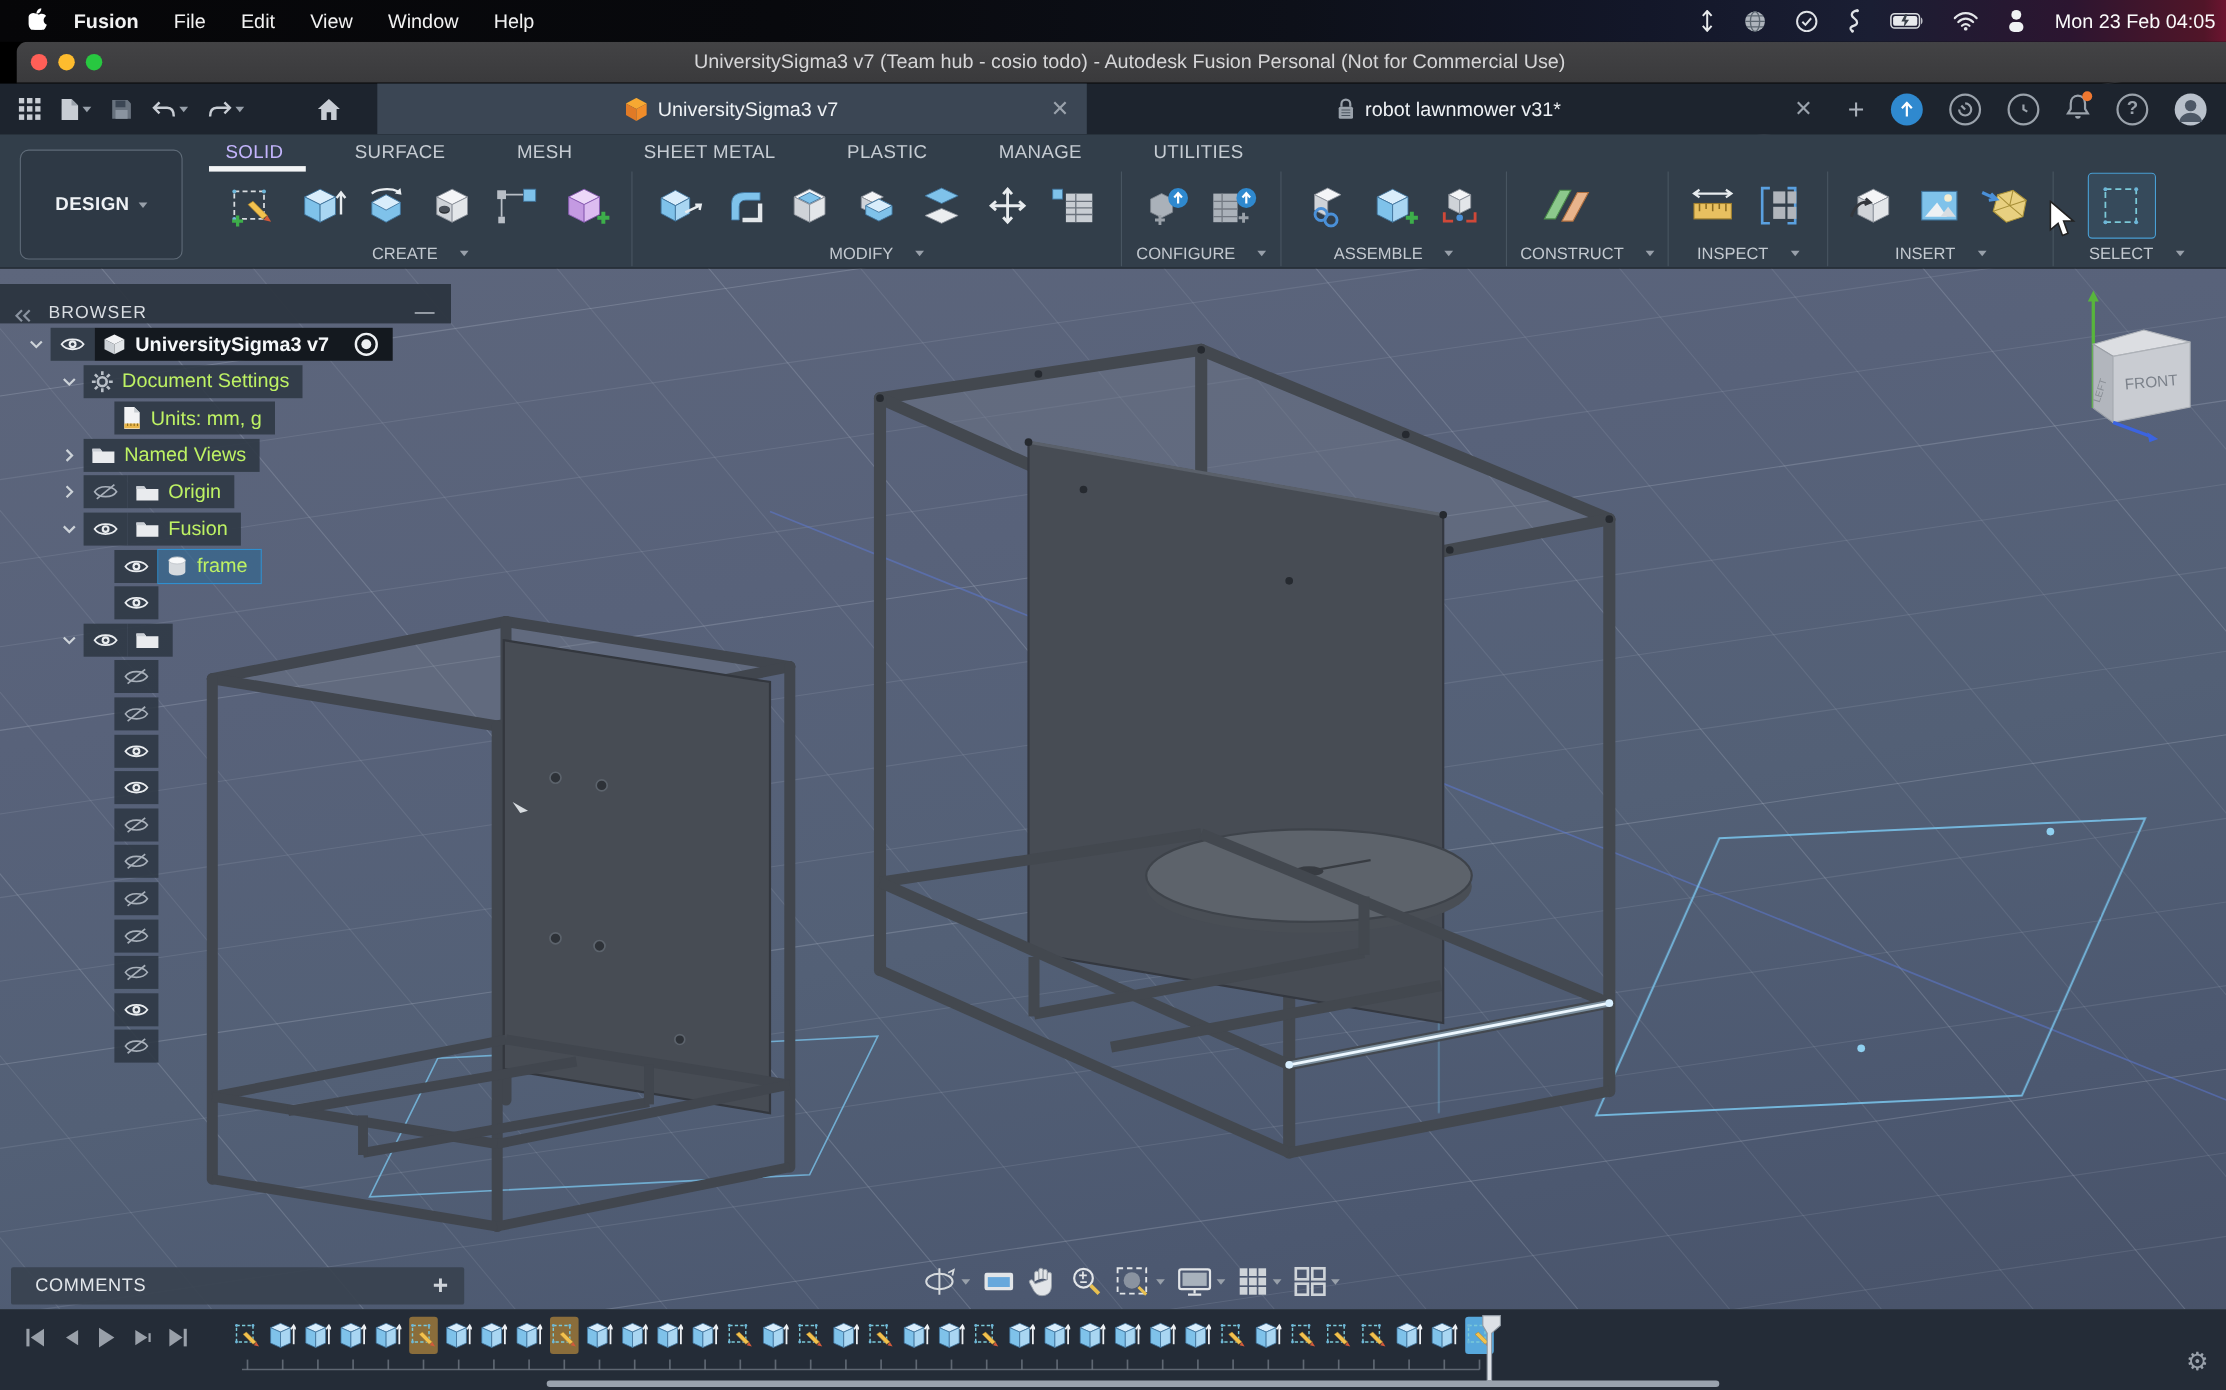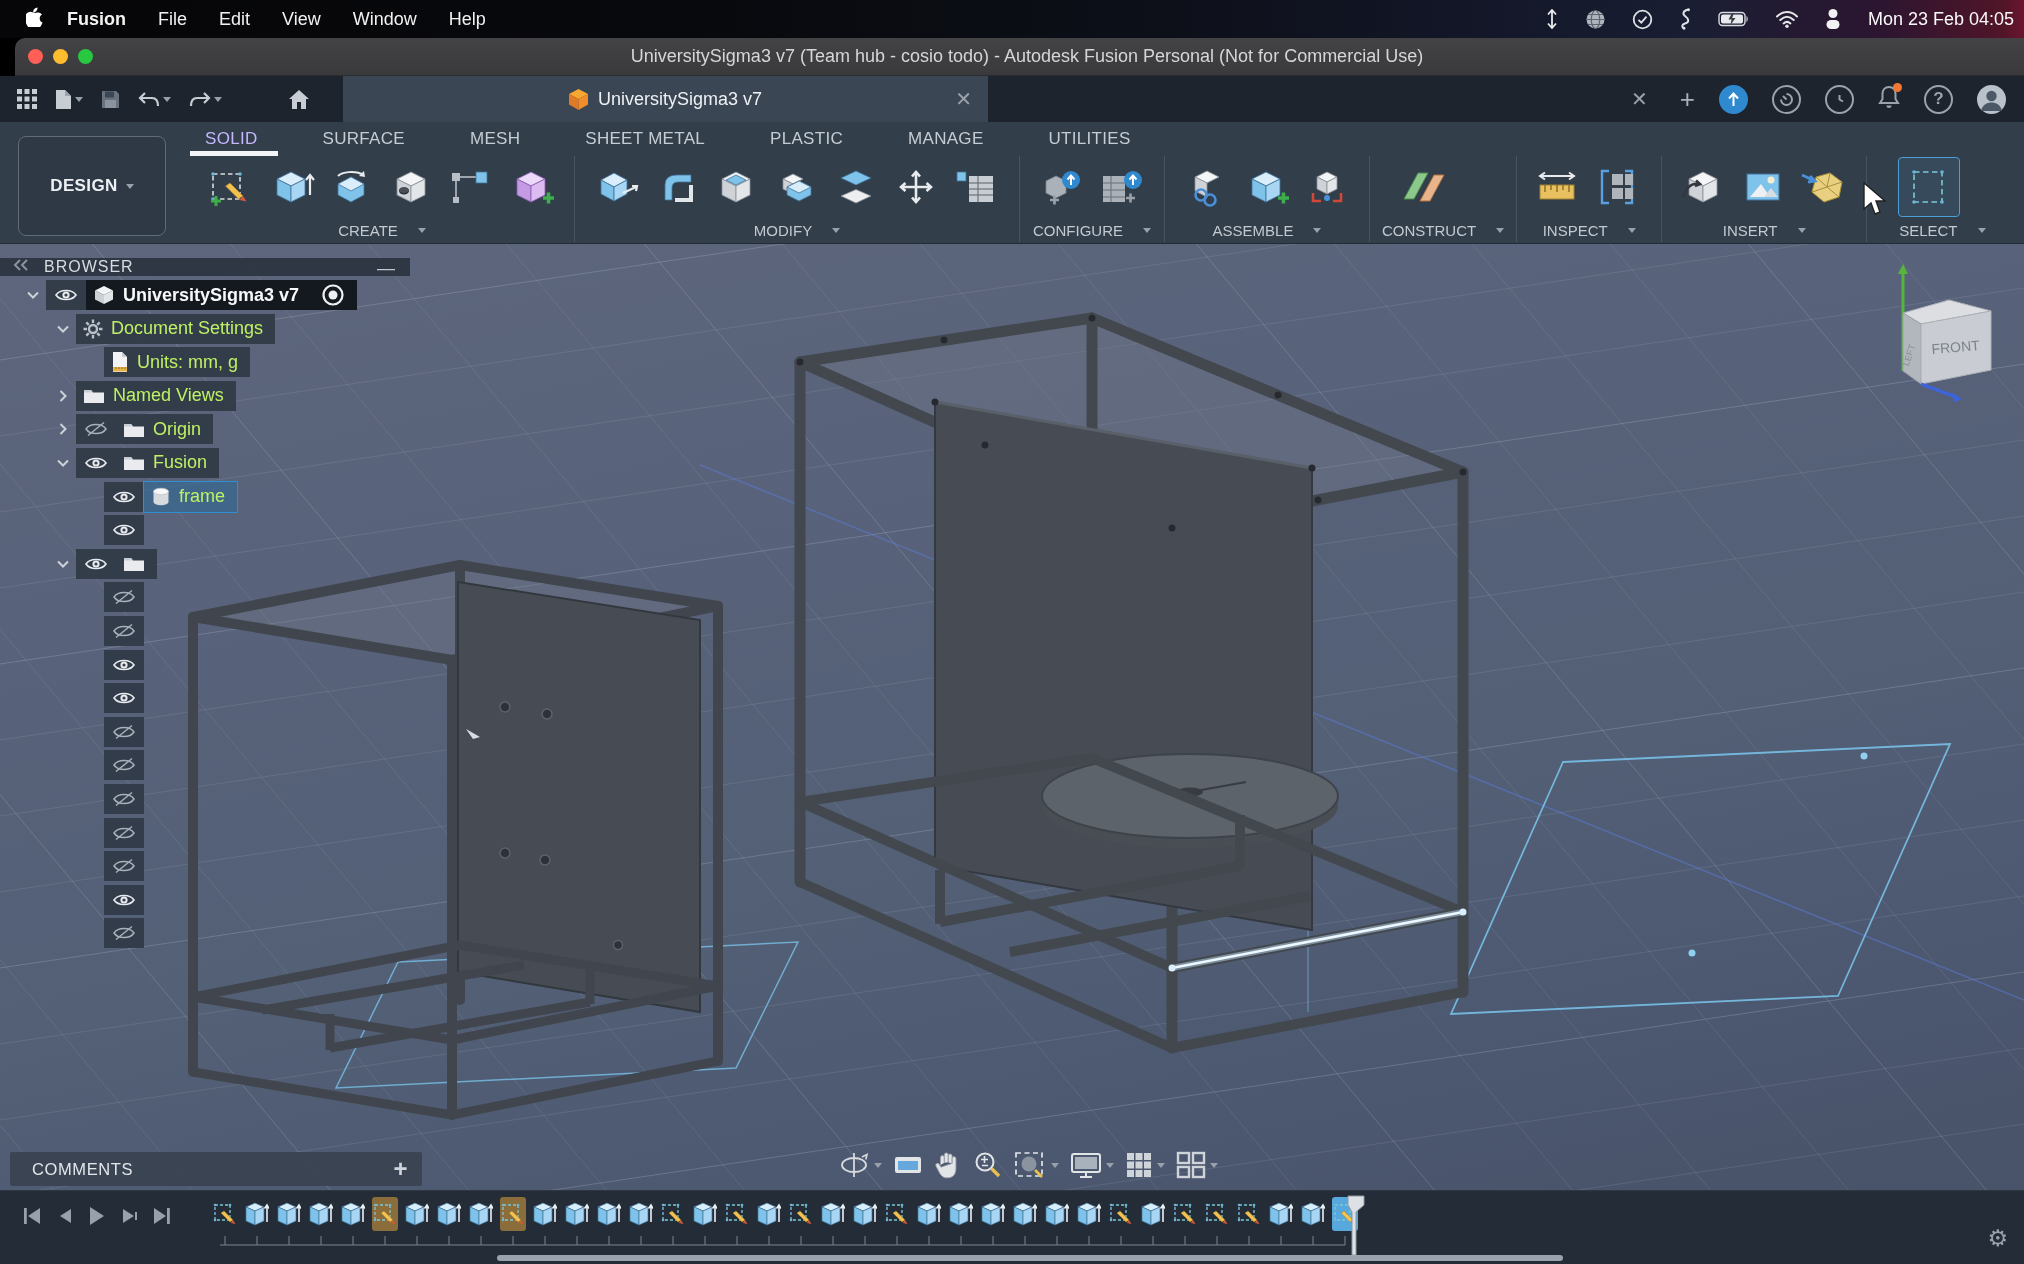--- a/index.html
+++ b/index.html
@@ -64,21 +64,21 @@
     border:1px solid #5f6b78; border-radius:8px; display:flex; align-items:center; justify-content:center;
     gap:8px; color:#eef1f4; font-size:17px; font-weight:bold; letter-spacing:.4px; background:rgba(40,49,60,.35); }
 
   
   .viewport { position:absolute; left:0; top:244px; width:2024px; height:1020px; z-index:1;
     background:linear-gradient(168deg,#5d667c 0%,#58627a 30%,#536076 55%,#4c5870 78%,#475167 100%); }
   #scene { position:absolute; inset:0; z-index:2; }
 
   
   .browser-panel { position:absolute; left:0; top:258px; z-index:10; width:410px; }
-  .bheader { width:410px; height:18px; background:rgba(42,51,62,.92); display:flex; align-items:flex-start;
+  .bheader { width:410px; height:36px; background:rgba(42,51,62,.92); display:flex; align-items:flex-end;
     color:#d9dde2; font-size:16px; letter-spacing:1px; }
   .bheader .btitle { margin-left:14px; }
   .bheader .bmin { margin-left:auto; margin-right:14px; color:#c3c9d0; font-size:18px; }
   #browser-rows { margin-top:4px; display:flex; flex-direction:column; gap:3.6px; }
   .brow { height:30px; display:flex; align-items:center; }
   .bcell { height:30px; display:flex; align-items:center; background:rgba(47,57,69,.9); }
   .eyecell { width:40px; justify-content:center; }
   .chev { width:26px; display:flex; justify-content:center; background:transparent; }
   .chip { padding:0 12px 0 7px; gap:8px; font-size:18px; color:#bef264; white-space:nowrap; }
   .chip.root { background:#14191f; font-weight:bold; color:#f6f8fa; }
@@ -242,20 +242,32 @@
     <div class="doc-tab active">
       <svg width="19" height="21" viewBox="0 0 19 21">
           <polygon points="9.5,0 19,5 9.5,10 0,5" fill="#f6a832"></polygon>
           <polygon points="0,5 9.5,10 9.5,21 0,15.5" fill="#e07a26"></polygon>
           <polygon points="9.5,10 19,5 19,15.5 9.5,21" fill="#f08c2a"></polygon>
         </svg>
       <span class="tlabel">UniversitySigma3 v7</span>
       <span class="closex">✕</span>
     </div>
 
+    <div class="doc-tab inactive">
+      <svg width="15" height="20" viewBox="0 0 15 20">
+          <rect x="1" y="8" width="13" height="11" rx="1.5" fill="#9aa2ab"></rect>
+          <path d="M3.5,8 V5.5 a4,4 0 0 1 8,0 V8" stroke="#9aa2ab" stroke-width="2" fill="none"></path>
+          <g stroke="#4a545f" stroke-width="1">
+            <line x1="3.5" y1="11" x2="11.5" y2="11"></line>
+            <line x1="3.5" y1="13.5" x2="11.5" y2="13.5"></line>
+            <line x1="3.5" y1="16" x2="11.5" y2="16"></line>
+          </g>
+        </svg>
+      <span class="tlabel">robot lawnmower v31*</span>
+    </div>
 
     <div class="tab-right">
       <span class="closex" style="margin-right:8px">✕</span>
       <span style="color:#aab1ba;font-size:26px;line-height:1">+</span>
       <span class="circ" style="background:#2f89cf">
           <svg width="13" height="15" viewBox="0 0 13 15">
             <path d="M6.5,14 V2 M2,6.5 L6.5,1.5 L11,6.5" stroke="#fff" stroke-width="2" fill="none"></path>
           </svg>
         </span>
       <span class="circ" style="border:2px solid #9aa2ab">

